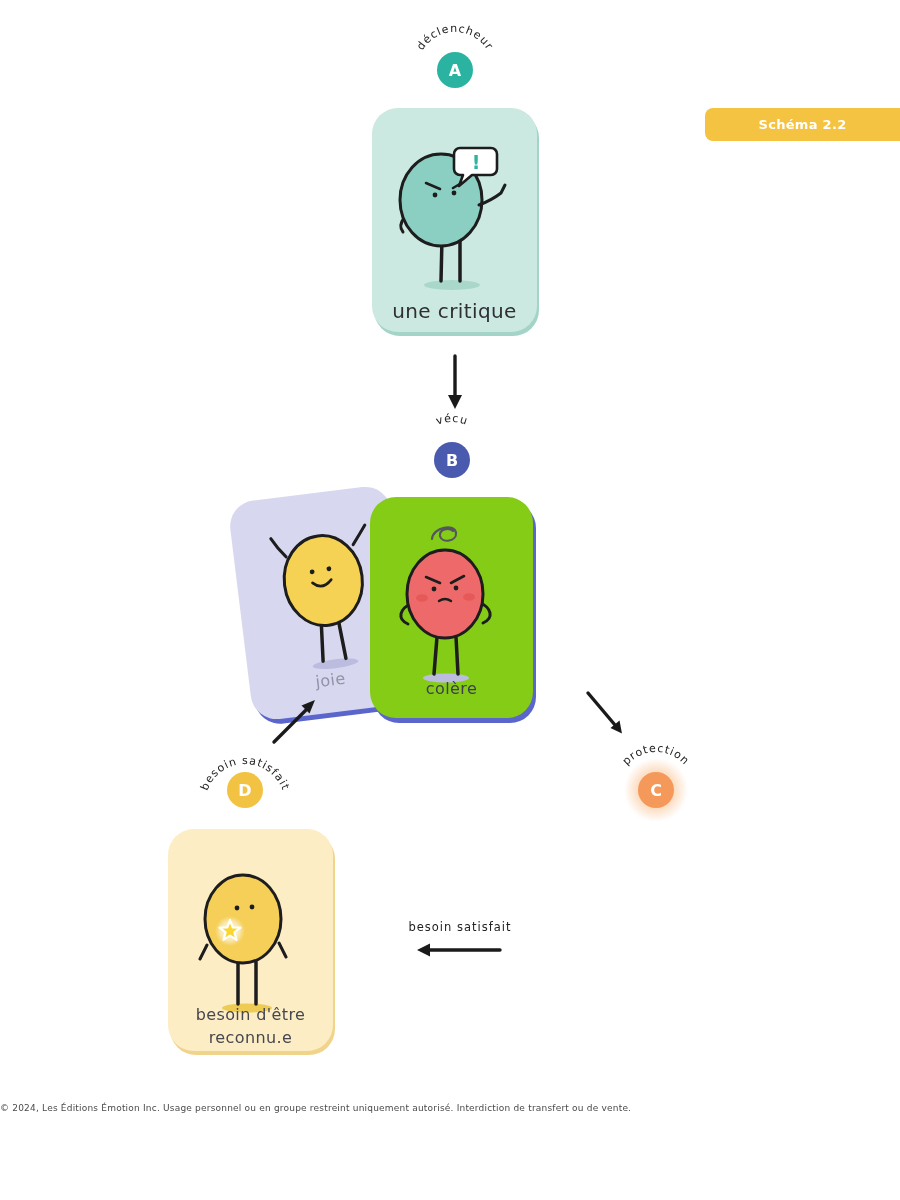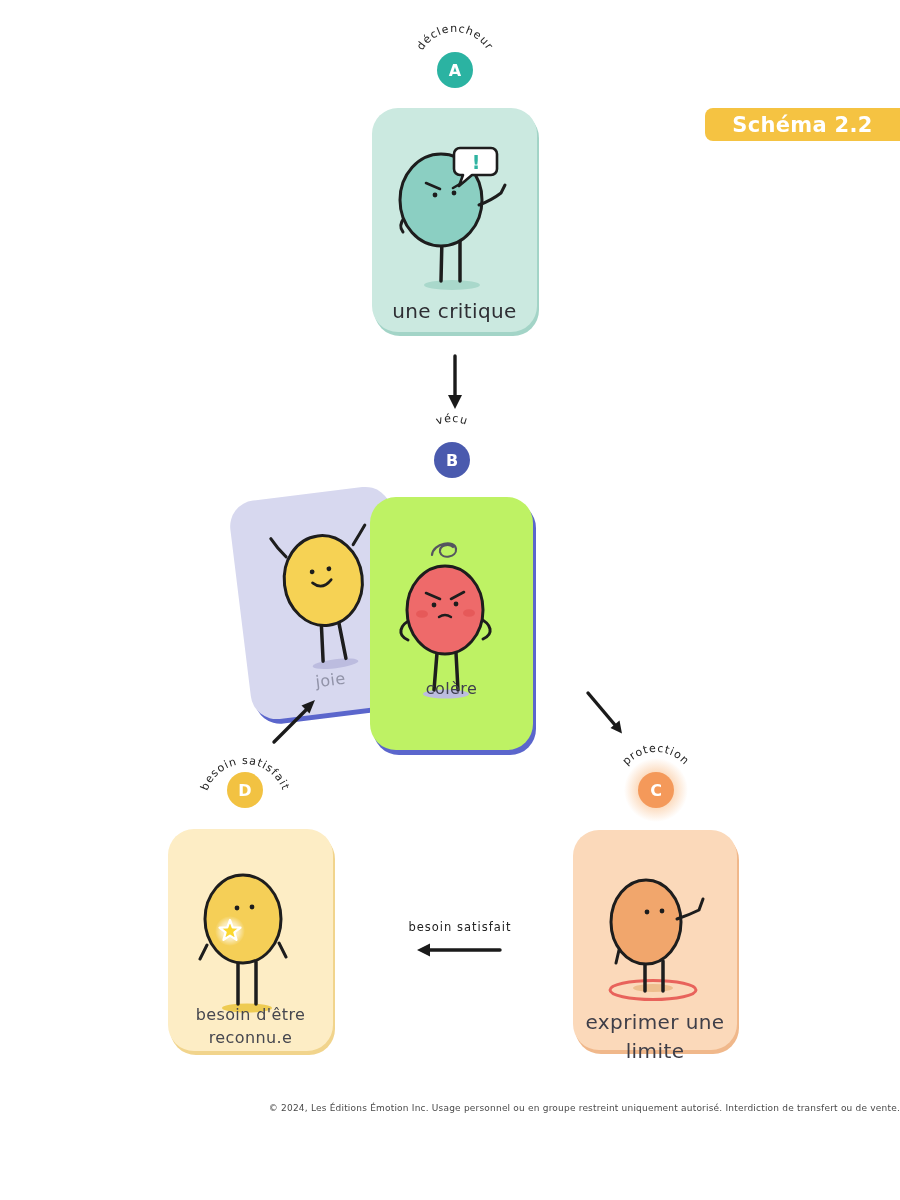--- a/index.html
+++ b/index.html
@@ -6,21 +6,21 @@
   html,body { background:#fff; }
   body { font-family:"DejaVu Sans", sans-serif; }
   #canvas {
     position:relative; width:900px; height:1200px; background:#ffffff;
     overflow:hidden; margin:0 auto;
   }
   
   .badge {
     position:absolute; left:705px; top:108px; width:195px; height:33px;
     background:#f5c342; border-radius:8px 0 0 8px;
-    color:#ffffff; font-weight:bold; font-size:21px;
+    color:#ffffff; font-weight:bold; font-size:13px;
     display:flex; align-items:center; justify-content:center;
     letter-spacing:.3px;
   }
   
   .node { position:absolute; width:140px; height:84px; }
   .node svg { width:140px; height:84px; display:block; }
   .arc-text { font-size:11px; fill:#222222; letter-spacing:1px; font-weight:500; }
   .node-letter { font-size:16px; font-weight:bold; fill:#ffffff; text-anchor:middle; }
   #node-a { left:385px; top:18px; }
   #node-b { left:382px; top:408px; }
@@ -33,41 +33,41 @@
     position:absolute; left:0; right:0; text-align:center;
     font-size:20px; color:#2e2e33; letter-spacing:.4px; line-height:1.45;
   }
   #card-critique { left:372px; top:108px; width:165px; height:224px;
     background:#cbe9e0; box-shadow:2px 4px 0 #a3d4c7; }
   #card-critique .card-label { top:189px; }
   #card-joie { left:240px; top:493px; width:162px; height:220px;
     background:#d7d8ef; box-shadow:3px 5px 0 #5b66cc;
     transform:rotate(-7deg); z-index:1; }
   #card-joie .card-label { top:176px; color:#9193a8; font-size:16px; }
-  #card-colere { left:370px; top:497px; width:163px; height:253px;
-    background:#bef264; box-shadow:3px 5px 0 #5b66cc; z-index:2; }
+  #card-colere { left:370px; top:497px; width:163px; height:221px;
+    background:#84cc16; box-shadow:3px 5px 0 #5b66cc; z-index:2; }
   #card-colere .card-label { top:180px; color:#3e3e4e; font-size:16px; }
   #card-limite { left:573px; top:830px; width:164px; height:220px;
     background:#fbd9ba; box-shadow:2px 4px 0 #f0b88b; }
   #card-limite .card-label { top:178px; color:#3e3e48; }
   #card-reconnu { left:168px; top:829px; width:165px; height:222px;
     background:#fdedc5; box-shadow:2px 4px 0 #f1d48c;padding-left:20px; }
   #card-reconnu .card-label { top:174px; color:#46474f; font-size:16px; padding:0 12px; }
   
   .arrow { position:absolute; z-index:5; }
   .arrow line, .arrow path { stroke:#1a1a1a; stroke-width:3.4; stroke-linecap:round; fill:none; }
   .arrow polygon { fill:#1a1a1a; }
   #arrow-ab { left:440px; top:352px; }
   #arrow-db { left:266px; top:688px; }
   #arrow-bc { left:580px; top:686px; }
   #arrow-cd { left:408px; top:916px; }
   .arrow-label { font-size:11.5px; fill:#222222; text-anchor:middle; letter-spacing:1px; }
   
   .footer {
-    position:absolute; left:0; right:0; top:1103px; text-align:right;
+    position:absolute; left:0; right:0; top:1103px; text-align:left;
     font-size:9px; color:#4a4a4a; letter-spacing:.2px;
   }
 </style>
 </head>
 <body>
 
 <div id="canvas">
 
   <div class="badge">
     <span>Schéma 2.2</span>
@@ -180,33 +180,20 @@
     <svg viewBox="0 0 140 84">
       <defs>
           <path id="arcD" d="M 30,66 A 40,40 0 1 1 110,66"></path>
         </defs>
       <text class="arc-text"><textPath href="#arcD" startOffset="50%" text-anchor="middle">besoin satisfait</textPath></text>
       <circle cx="70" cy="52" r="18" fill="#f2c242"></circle>
       <text class="node-letter" x="70" y="58">D</text>
     </svg>
   </div>
 
-  <div class="card" id="card-limite">
-    <svg viewBox="0 0 164 220">
-      <ellipse cx="80" cy="160" rx="43" ry="9.5" stroke="#e8635b" stroke-width="3" fill="none"></ellipse>
-      <ellipse cx="80" cy="158" rx="20" ry="4" fill="#edbe8e"></ellipse>
-      <path d="M72,132 L72,161 M90,131 L90,161" stroke="#1d1d1d" stroke-width="3.5" stroke-linecap="round" fill="none"></path>
-      <path d="M46,120 L43,133" stroke="#1d1d1d" stroke-width="3" stroke-linecap="round" fill="none"></path>
-      <ellipse cx="73" cy="92" rx="35" ry="42" fill="#f1a66c" stroke="#1d1d1d" stroke-width="3"></ellipse>
-      <path d="M104,89 Q116,85 126,80 L130,69" stroke="#1d1d1d" stroke-width="3" stroke-linecap="round" fill="none"></path>
-      <circle cx="74" cy="82" r="2.4" fill="#1d1d1d"></circle>
-        <circle cx="89" cy="81" r="2.4" fill="#1d1d1d"></circle>
-    </svg>
-    <div class="card-label">exprimer une limite</div>
-  </div>
 
   <svg class="arrow" id="arrow-cd" width="104" height="46">
     <text class="arrow-label" x="52" y="15">besoin satisfait</text>
     <line x1="92" y1="34" x2="22" y2="34"></line>
     <polygon points="9,34 22,27.5 22,40.5"></polygon>
   </svg>
 
   <div class="card" id="card-reconnu">
     <svg viewBox="0 0 165 222">
       <defs>

